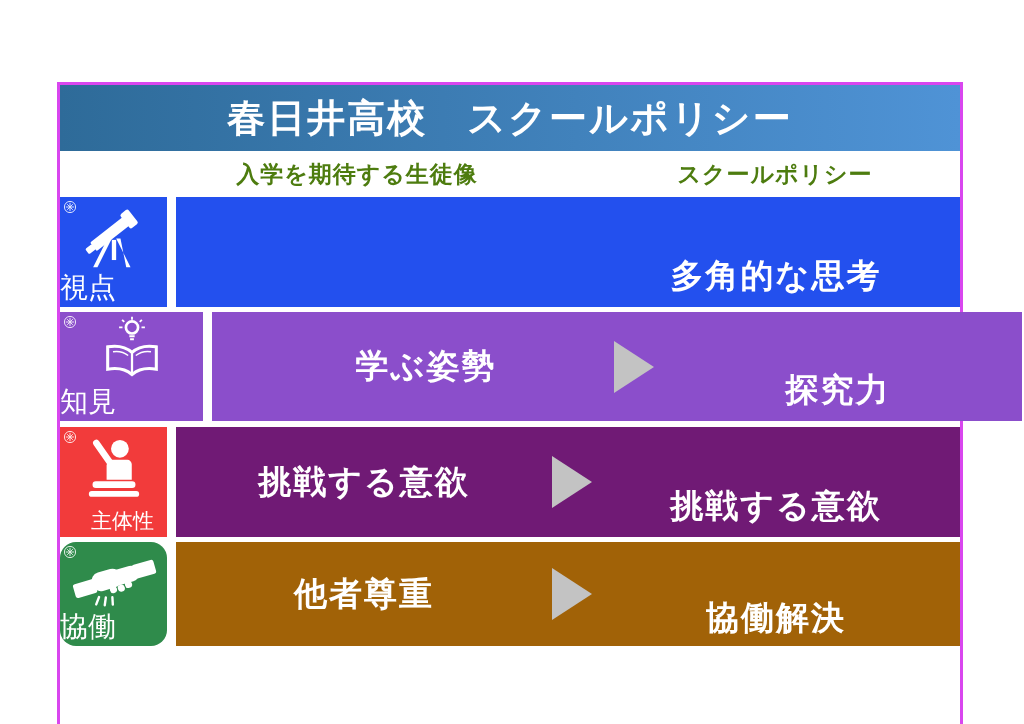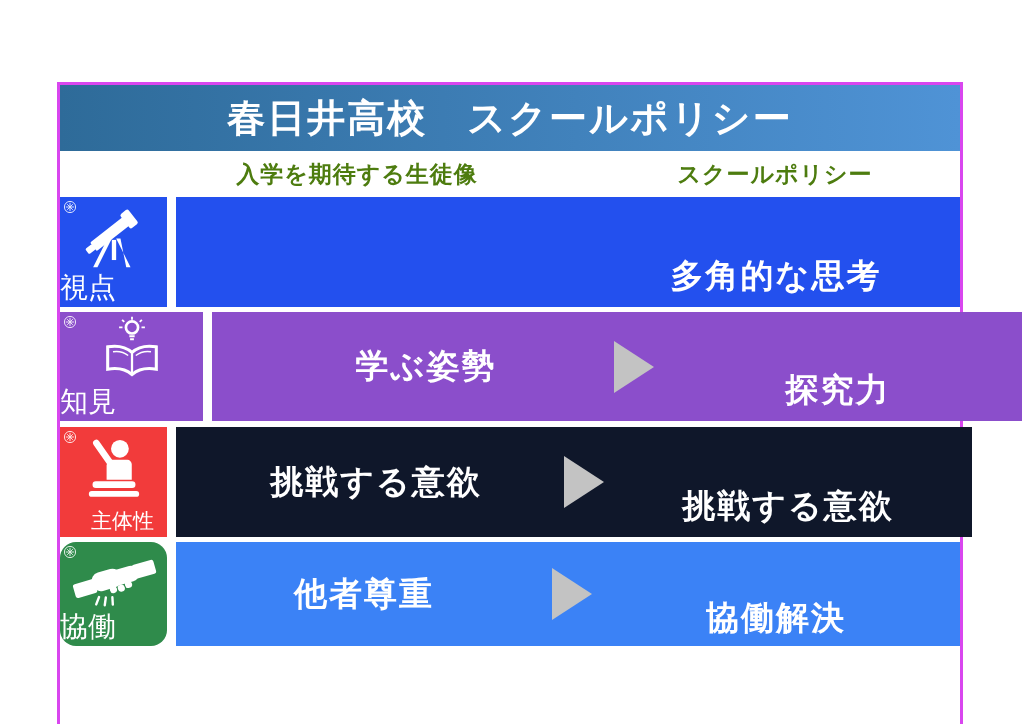--- a/index.html
+++ b/index.html
@@ -144,21 +144,21 @@
         <g fill="#ffffff">
           <circle cx="58" cy="24" r="12"></circle>
           <path d="M46 39 h22 a6 6 0 0 1 6 6 v21 h-34 v-17 a10 10 0 0 1 6 -10 z"></path>
           <rect x="41" y="6" width="9" height="42" rx="4.5" transform="rotate(-35 45 44)"></rect>
           <rect x="21" y="68" width="58" height="9" rx="4.5"></rect>
           <rect x="16" y="81" width="68" height="8" rx="4"></rect>
         </g>
       </svg>
       <div class="cat-label small">主体性</div>
     </div>
-    <div class="main-cell" style="background: #0f172a; padding-left: 12px;">
+    <div class="main-cell" style="background: #701a75;">
       <div class="zone-left"><span class="row-text">挑戦する意欲</span></div>
       <div class="zone-arrow">
           <div class="tri" style="border-left-color: rgb(195, 195, 195);"></div>
         </div>
       <div class="zone-right"><span class="row-text">挑戦する意欲</span></div>
     </div>
   </div>
 
   <div class="row row4">
     <div class="icon-cell" style="background: rgb(47, 139, 75); border-radius: 16px;">
@@ -175,21 +175,21 @@
           <rect x="26" y="28" width="38" height="24" rx="11"></rect>
           <rect x="52" y="31" width="34" height="20" rx="9"></rect>
           <circle cx="50" cy="54" r="4.5"></circle>
           <circle cx="60" cy="55" r="4.5"></circle>
           <circle cx="70" cy="53" r="4.5"></circle>
           <path d="M30 58 l-6 8 M38 61 l-4 9 M46 63 l-2 9" stroke="#ffffff" stroke-width="3" stroke-linecap="round"></path>
         </g>
       </svg>
       <div class="cat-label">協働</div>
     </div>
-    <div class="main-cell" style="background: #3b82f6;">
+    <div class="main-cell" style="background: #a16207;">
       <div class="zone-left"><span class="row-text">他者尊重</span></div>
       <div class="zone-arrow">
           <div class="tri" style="border-left-color: rgb(195, 195, 195);"></div>
         </div>
       <div class="zone-right"><span class="row-text">協働解決</span></div>
     </div>
   </div>
 
 </div>
 

